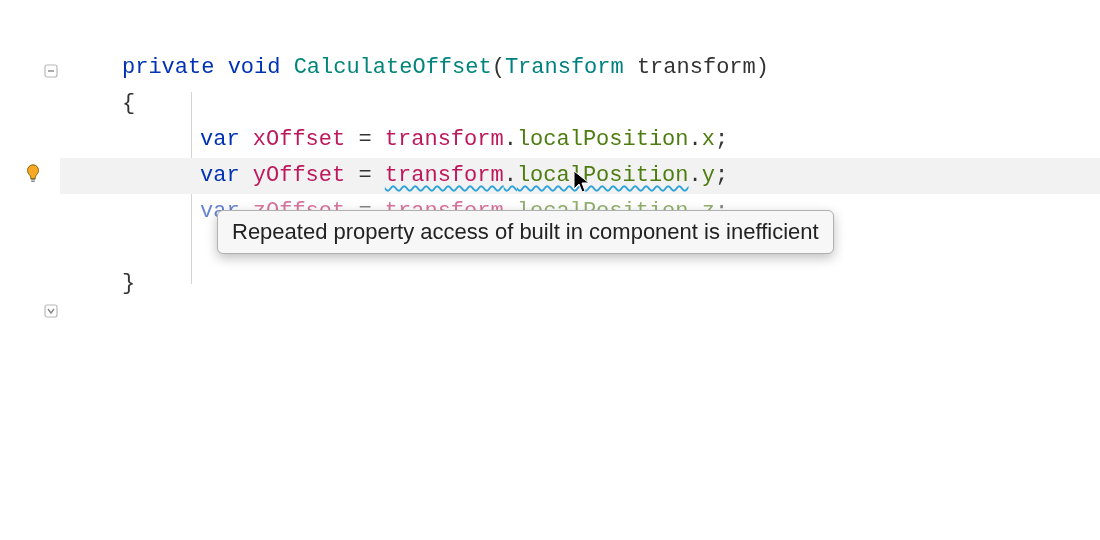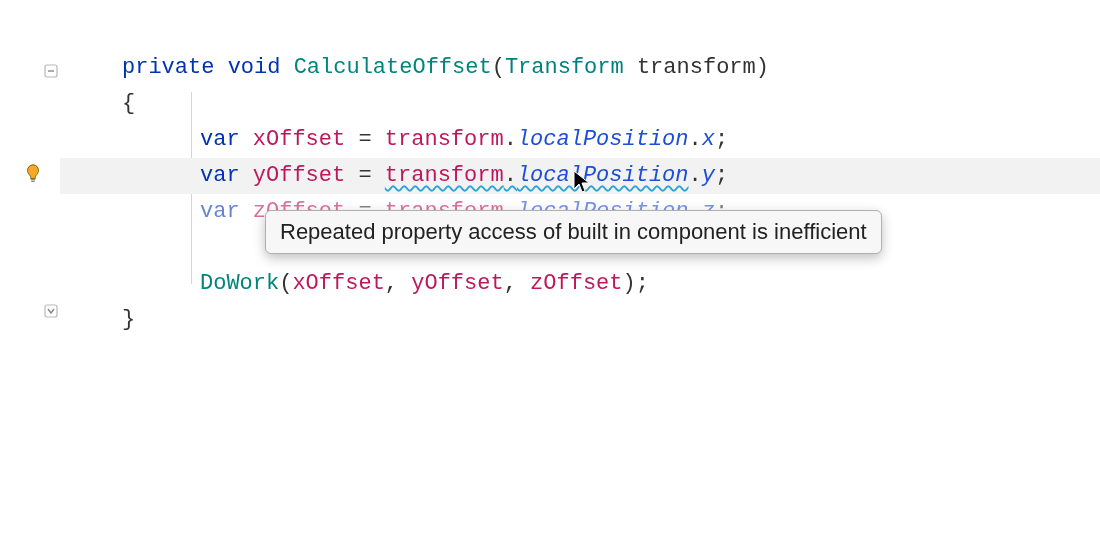--- a/index.html
+++ b/index.html
@@ -58,21 +58,21 @@
       background: #f2f2f2;
     }
     .indent1 { padding-left: 62px; }
     .indent2 { padding-left: 140px; }
     
     .kw { color: #0033b3; }
     .type { color: #008080; }
     .method { color: #00857a; }
     .param { color: #333; }
     .var { color: #be185d; }
-    .prop { color: #1d4ed8; font-style: italic; }
+    .prop { color: #4d7c0f; }
     .punct { color: #333; }
     .op { color: #333; }
 
     .squiggle {
       text-decoration-line: underline;
       text-decoration-style: wavy;
       text-decoration-color: #2ea3d8;
       text-decoration-thickness: 2px;
       text-underline-offset: 4px;
     }
@@ -82,21 +82,20 @@
       background: #f7f7f7;
       border: 1px solid #b0b0b0;
       border-radius: 6px;
       box-shadow: 0 4px 12px rgba(0,0,0,0.25);
       padding: 8px 14px;
       font-family: -apple-system, 'Segoe UI', Arial, sans-serif;
       font-size: 22px;
       color: #222;
       white-space: nowrap;
       z-index: 100;
-      margin-left: 48px;
     }
     .cursor-pointer {
       position: absolute;
       z-index: 99;
       width: 18px;
       height: 24px;
     }
     .bulb svg { display:block; }
   </style>
 </head>
@@ -133,21 +132,20 @@
     <div class="line indent1"><span class="punct">{</span></div>
 
     <div class="line indent2"><span class="kw">var</span> <span class="var">xOffset</span><span class="op"> = </span><span class="var">transform</span><span class="punct">.</span><span class="prop">localPosition</span><span class="punct">.</span><span class="prop">x</span><span class="punct">;</span></div>
 
     <div class="line indent2 highlight"><span class="kw">var</span> <span class="var">yOffset</span><span class="op"> = </span><span class="squiggle"><span class="var">transform</span><span class="punct">.</span><span class="prop">localPosition</span></span><span class="punct">.</span><span class="prop">y</span><span class="punct">;</span></div>
 
     <div class="line indent2" style="opacity:0.6;"><span class="kw">var</span> <span class="var">zOffset</span><span class="op"> = </span><span class="var">transform</span><span class="punct">.</span><span class="prop">localPosition</span><span class="punct">.</span><span class="prop">z</span><span class="punct">;</span></div>
 
     <div class="line"></div>
 
-    <div class="line indent2"><span class="method">DoWork</span><span class="punct">(</span><span class="var">xOffset</span><span class="punct">, </span><span class="var">yOffset</span><span class="punct">, </span><span class="var">zOffset</span><span class="punct">)</span><span class="punct">;</span></div>
 
     <div class="line indent1"><span class="punct">}</span></div>
 
     <div class="tooltip" style="left:157px; top:210px;">
       <span>Repeated property access of built in component is inefficient</span>
     </div>
 
     <div class="cursor-pointer" style="left:513px; top:170px;">
       <svg viewBox="0 0 18 24" width="18" height="24">
         <path fill="#000" d="M1 1 L1 19 L6 14 L9 22 L12 21 L9 13 L16 13 Z"></path>

